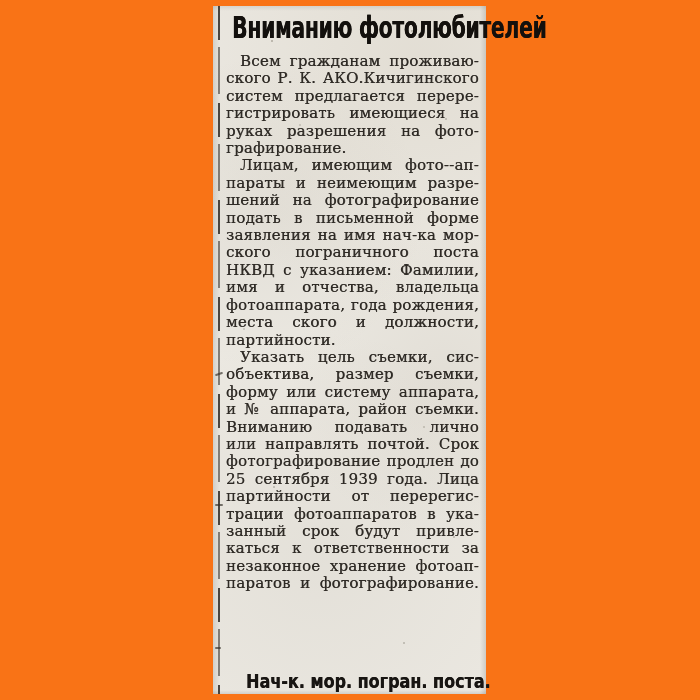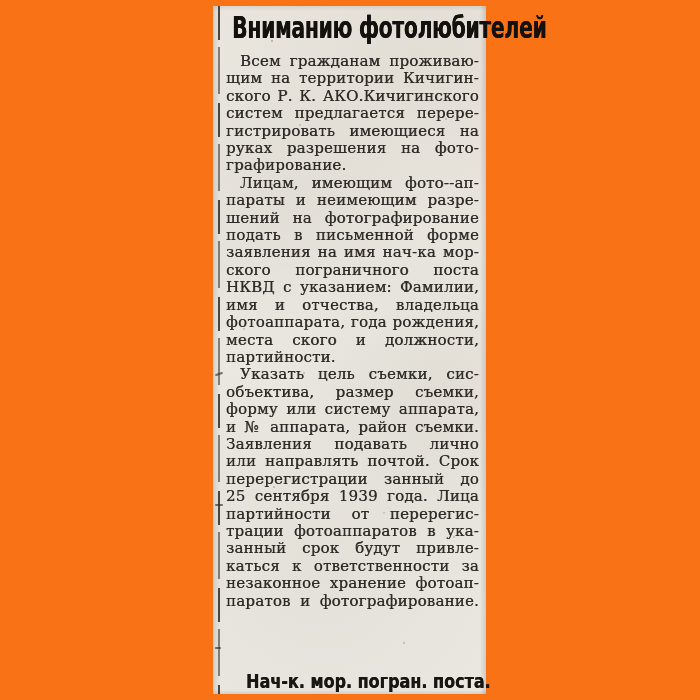--- a/index.html
+++ b/index.html
@@ -141,44 +141,43 @@
     <div class="column-rule"></div>
     <div class="tick t1"></div>
     <div class="tick t2"></div>
     <div class="tick t3"></div>
     <div class="speckles"></div>
 
     <h1 class="headline">Вниманию фотолюбителей</h1>
 
     <div class="body-col">
         <div class="line j ind">Всем гражданам проживаю-</div>
-        <div class="line j">щим на территории Кичигин-</div>
         <div class="line j">ского Р. К. АКО.Кичигинского</div>
         <div class="line j">систем предлагается перере-</div>
         <div class="line j">гистрировать имеющиеся на</div>
         <div class="line j">руках разрешения на фото-</div>
         <div class="line">графирование.</div>
         <div class="line j ind">Лицам, имеющим фото--ап-</div>
         <div class="line j">параты и неимеющим разре-</div>
         <div class="line j">шений на фотографирование</div>
         <div class="line j">подать в письменной форме</div>
         <div class="line j">заявления на имя нач-ка мор-</div>
         <div class="line j">ского пограничного поста</div>
         <div class="line j">НКВД с указанием: Фамилии,</div>
         <div class="line j">имя и отчества, владельца</div>
         <div class="line j">фотоаппарата, года рождения,</div>
         <div class="line j">места ского и должности,</div>
         <div class="line">партийности.</div>
         <div class="line j ind">Указать цель съемки, сис-</div>
         <div class="line j">объектива, размер съемки,</div>
         <div class="line j">форму или систему аппарата,</div>
         <div class="line j">и № аппарата, район съемки.</div>
-        <div class="line j">Заявления подавать лично</div>
+        <div class="line j">Вниманию подавать лично</div>
         <div class="line j">или направлять почтой. Срок</div>
-        <div class="line j">перерегистрации занный до</div>
+        <div class="line j">фотографирование продлен до</div>
         <div class="line j">25 сентября 1939 года. Лица</div>
         <div class="line j">партийности от перерегис-</div>
         <div class="line j">трации фотоаппаратов в ука-</div>
         <div class="line j">занный срок будут привле-</div>
         <div class="line j">каться к ответственности за</div>
         <div class="line j">незаконное хранение фотоап-</div>
         <div class="line j">паратов и фотографирование.</div>
       </div>
 
     <div class="signoff">Нач-к. мор. погран. поста.</div>

